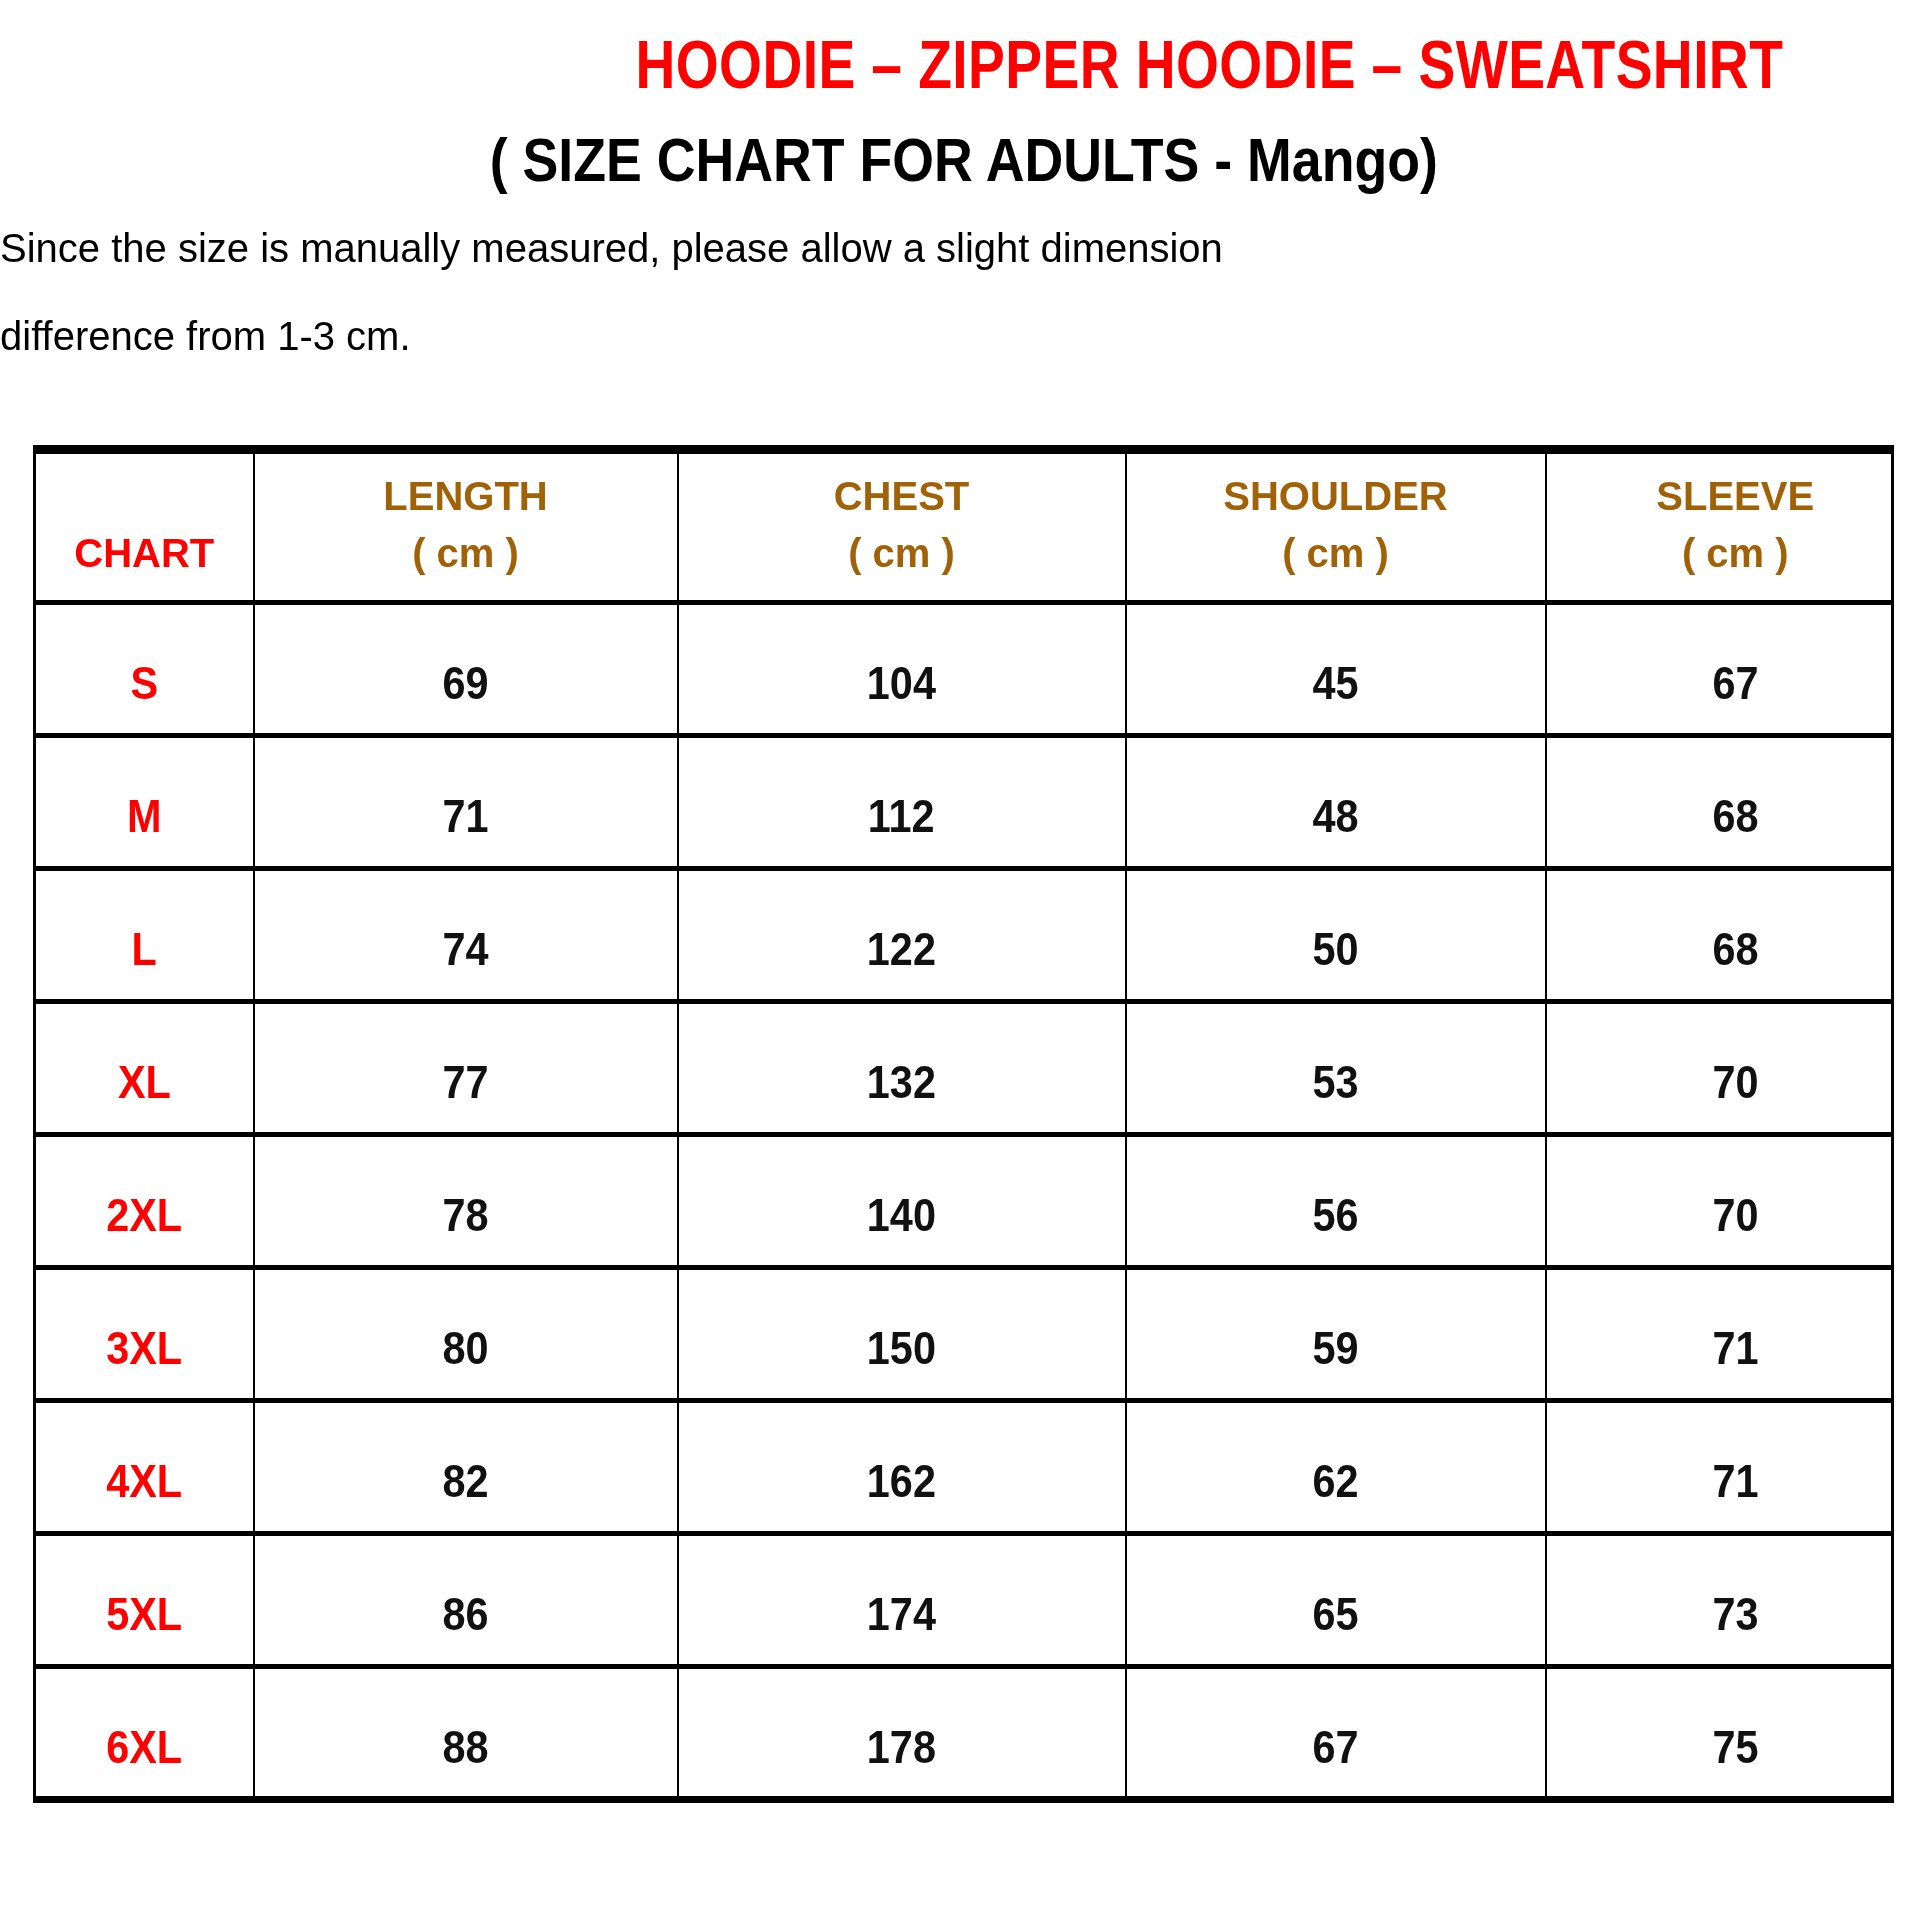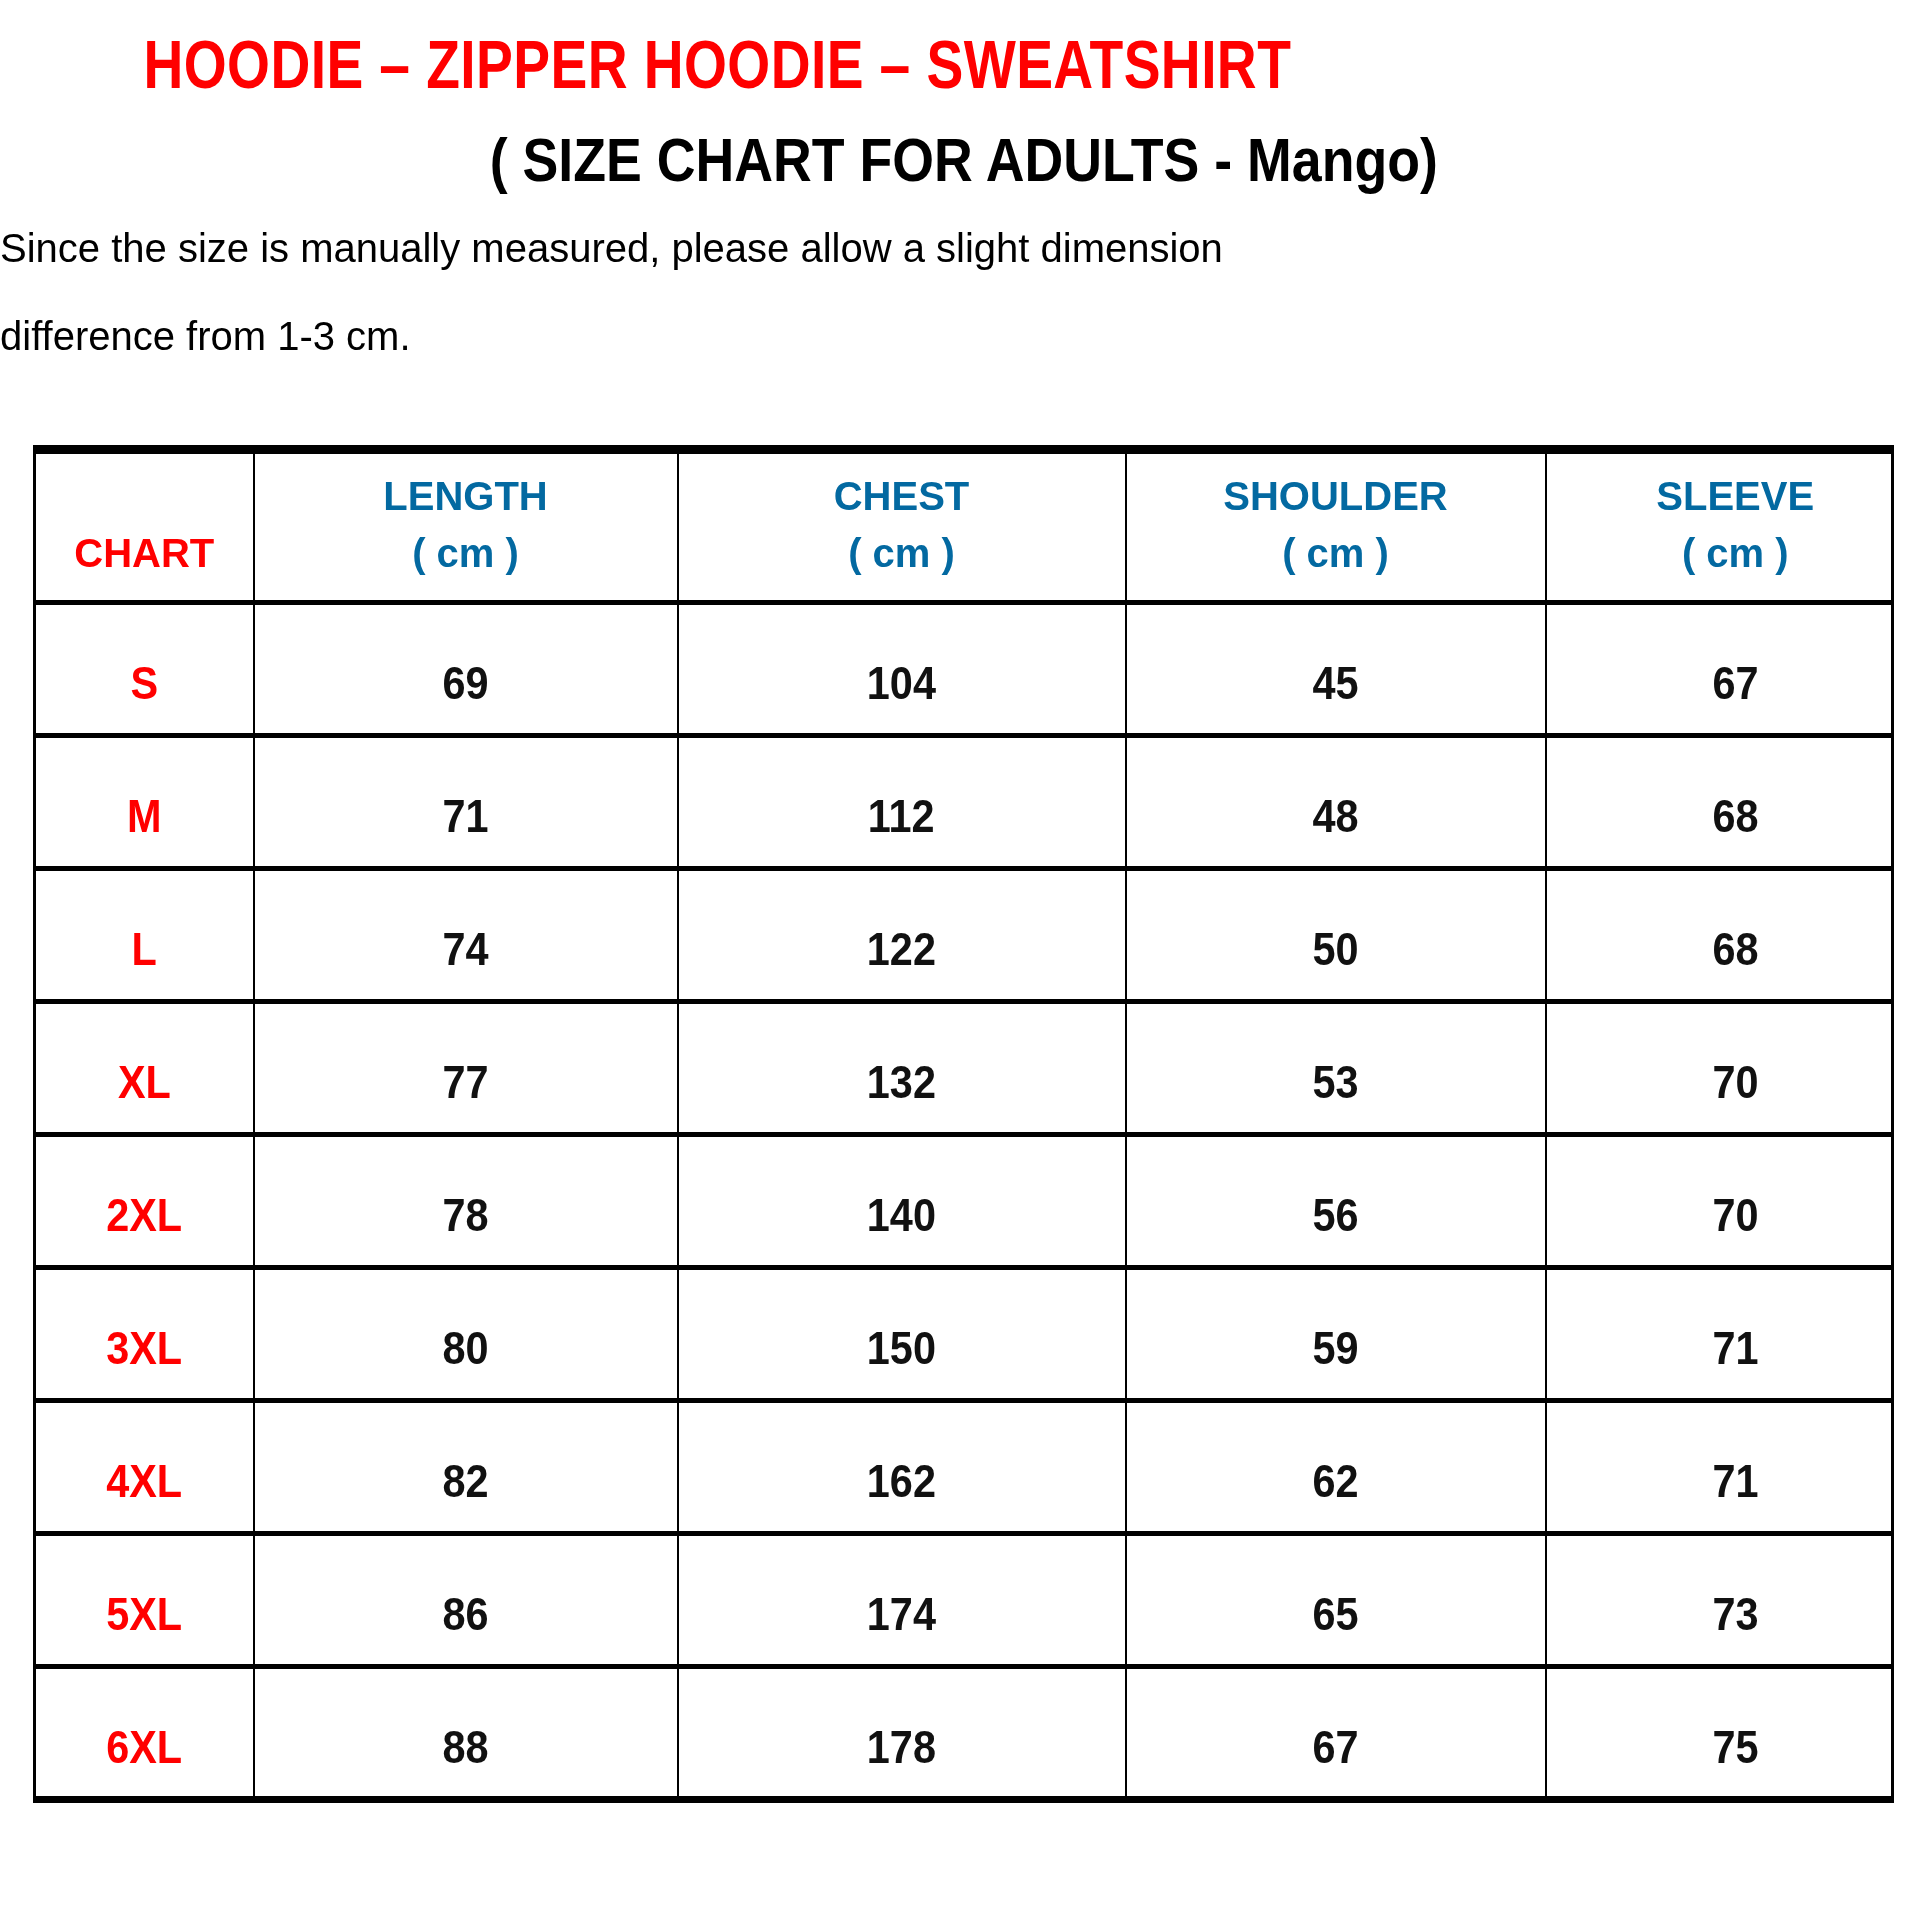--- a/index.html
+++ b/index.html
@@ -6,21 +6,21 @@
   html, body {
     margin: 0; padding: 0;
     width: 1927px; height: 1923px;
     background: #ffffff;
     font-family: "Liberation Sans", sans-serif;
     color: #000;
     overflow: hidden;
   }
   .page { width: 1927px; height: 1923px; }
 
-  .title { margin: 28px 0 0 0; text-align: left; white-space: nowrap; }
+  .title { margin: 28px 0 0 0; text-align: right; white-space: nowrap; }
   .title .condense {
     display: inline-block;
     transform: scaleX(0.80);
     transform-origin: center;
     font-size: 69px;
     line-height: 73px;
     font-weight: bold;
     color: #FF0000;
     letter-spacing: 0.5px;
   }
@@ -79,21 +79,21 @@
     font-weight: bold;
     color: #111111;
   }
   tbody tr:last-child td { border-bottom-width: 7px; }
 
   .hline {
     height: 57px;
     line-height: 57px;
     font-size: 40px;
     font-weight: bold;
-    color: #0369a1;
+    color: #a16207;
     white-space: nowrap;
   }
   .hline.spacer { visibility: hidden; }
   .size-header { color: #FF0000; }
 
   .cn {
     display: inline-block;
     transform: scaleX(0.90);
     transform-origin: center;
     white-space: nowrap;

